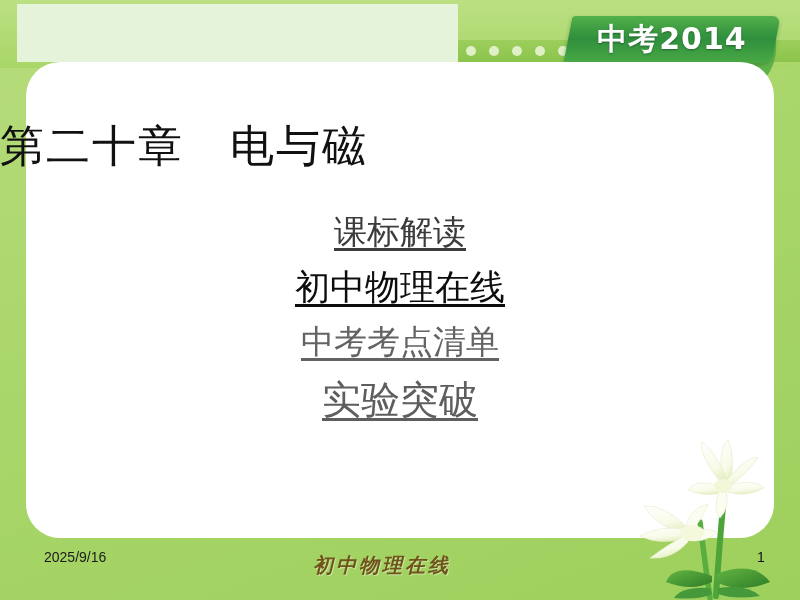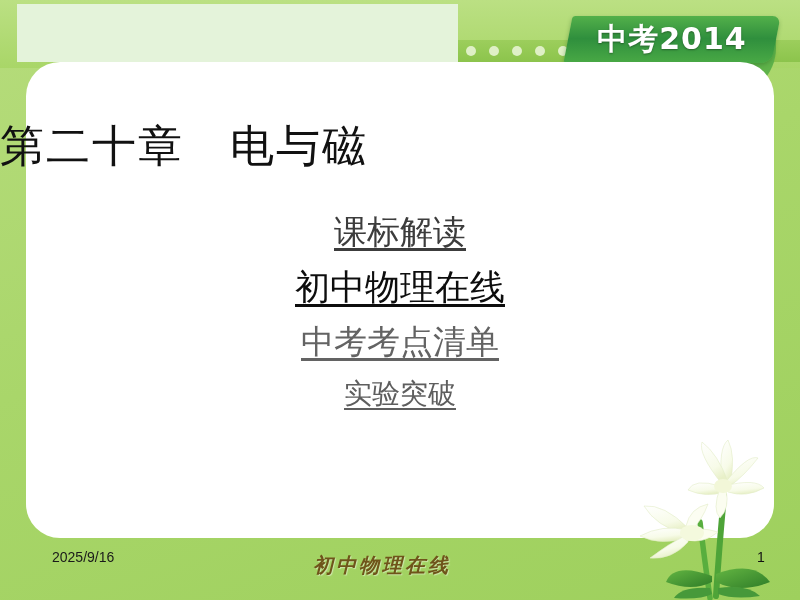--- a/index.html
+++ b/index.html
@@ -110,34 +110,34 @@
     font-family: "DejaVu Serif", "Liberation Serif", serif;
     text-decoration: underline;
     text-underline-offset: 5px;
     white-space: nowrap;
     cursor: pointer;
     line-height: 1.12;
   }
   .toc-item.i0 { font-size: 33px; color: #3c3c3c; }
   .toc-item.i1 { font-size: 35px; color: #0d0d0d; }
   .toc-item.i2 { font-size: 33px; color: #636363; }
-  .toc-item.i3 { font-size: 28px; color: #5e5e5e; }
+  .toc-item.i3 { font-size: 39px; color: #5e5e5e; }
 
   
   .flowers {
     position: absolute;
     left: 604px; top: 436px;
     width: 196px; height: 164px;
     pointer-events: none;
   }
 
   
   .footer-date {
     position: absolute;
-    left: 52px; top: 549px;
+    left: 44px; top: 549px;
     font-size: 14px;
     color: #1a1a1a;
     font-family: "Liberation Sans", sans-serif;
   }
   .watermark {
     position: absolute;
     left: 272px; top: 543px;
     width: 220px; height: 44px;
     display: flex;
     align-items: center;

